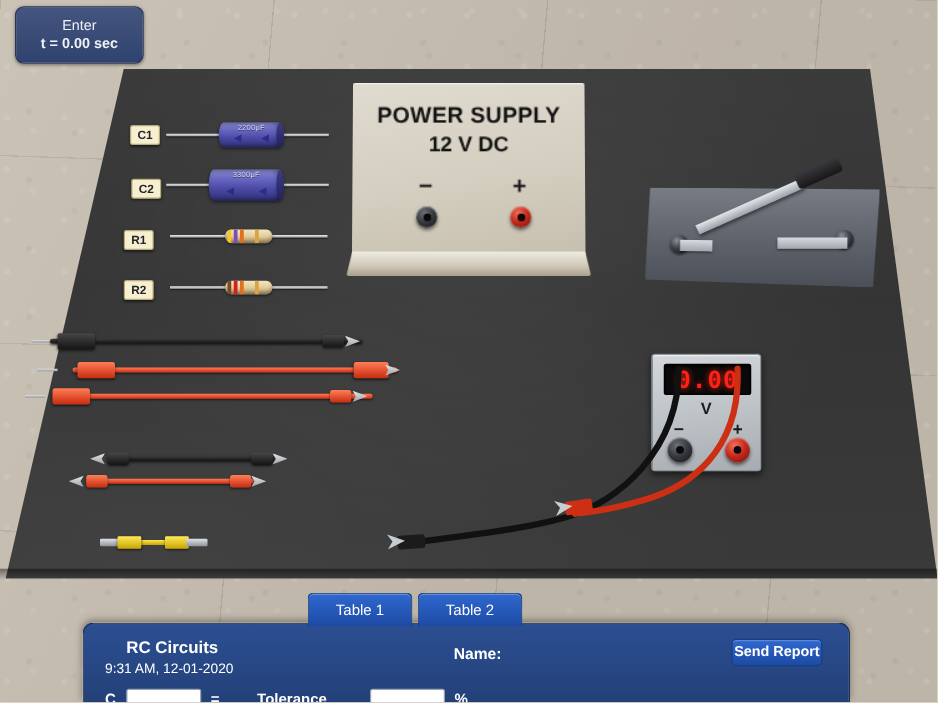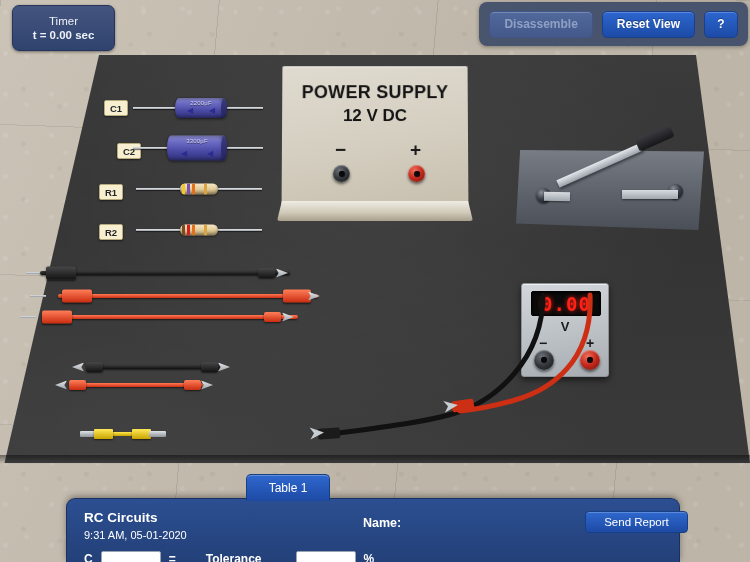--- a/index.html
+++ b/index.html
@@ -305,67 +305,62 @@
 
   
   .report{
     position:absolute; left:66px; top:498px; width:614px; height:64px;
     background:linear-gradient(180deg,#2c4f92 0%, #234078 100%);
     border-radius:9px 9px 0 0;
     border:1px solid #1a3160; border-bottom:none;
     box-shadow:0 -2px 6px rgba(0,0,0,.35);
     color:#fff; z-index:5;
   }
-  .rep-title{ position:absolute; left:17px; top:11px; font-size:13.5px; font-weight:bold; }
+  .rep-title{ position:absolute; left:34px; top:11px; font-size:13.5px; font-weight:bold; }
   .rep-part{ position:absolute; left:110px; top:11px; font-size:13.5px; font-weight:bold; }
   .rep-time{ position:absolute; left:17px; top:30px; font-size:11px; }
   .rep-namelbl{ position:absolute; left:296px; top:17px; font-size:12.5px; font-weight:bold; }
   .rep-nameinput{
     position:absolute; left:341px; top:14px; width:166px; height:18px;
     background:#fff; border:1px solid #9aa3b2; border-radius:2px;
     font-size:10.5px; font-style:italic; color:#8c8c8c;
     padding:0 5px; line-height:17px;
     box-shadow:inset 0 1px 2px rgba(0,0,0,.2);
   }
   .rep-send{
-    position:absolute; left:518px; top:12px; width:103px; height:22px;
+    position:absolute; left:518px; top:12px; width:73px; height:22px;
     background:linear-gradient(180deg,#2f68cf 0%, #1d4aa4 100%);
     border:1px solid #173f86; border-radius:4px;
-    font-size:11.5px; font-weight:normal; color:#fff;
+    font-size:11.5px; font-weight:bold; color:#fff;
     display:flex; align-items:center; justify-content:center;
     box-shadow:inset 0 1px 0 rgba(255,255,255,.22);
   }
   .rep-row{ position:absolute; left:17px; top:52px; display:flex; align-items:center; gap:8px; }
   .rep-lbl{ font-size:12px; font-weight:bold; }
   .rep-field{
     width:60px; height:16px; background:#fff; border:1px solid #9aa3b2; border-radius:2px;
   }
 </style>
 </head>
 <body>
 
 <div id="app">
 
   <div class="floor"></div>
   <div class="bench"></div>
   <div class="benchtop-shadow"></div>
 
   <div class="timer-box">
-    <div class="timer-title">Timer</div>
+    <div class="timer-title">Enter</div>
     <div class="timer-value">t = 0.00 sec</div>
   </div>
 
-  <div class="toolbar">
-    <div class="tbtn disabled">Disassemble</div>
-    <div class="tbtn">Reset View</div>
-    <div class="tbtn help">?</div>
-  </div>
 
   <div class="tag" style="left:104px; top:100px;">C1</div>
-  <div class="tag" style="left:117px; top:143px;">C2</div>
+  <div class="tag" style="left:105px; top:143px;">C2</div>
   <div class="tag" style="left:99px; top:184px;">R1</div>
   <div class="tag" style="left:99px; top:224px;">R2</div>
 
   <div class="cap-wrap" style="left:133px; top:95px; width:130px;">
     <div class="cap-lead" style="left:0; width:130px;"></div>
     <div class="cap-body" style="left:42px; width:52px; height:20px;">
       <div class="cap-text">2200μF</div>
       <div class="arrows">
           <span>◀</span>
           <span>◀</span>
@@ -492,25 +487,26 @@
   <div class="jumper">
     <div class="jmp-end" style="left:0;"></div>
     <div class="jmp-bar"></div>
     <div class="jmp-clip" style="left:14px;"></div>
     <div class="jmp-clip" style="left:52px;"></div>
     <div class="jmp-end" style="right:0;"></div>
   </div>
 
   <div class="tabs">
     <div class="tab">Table 1</div>
+    <div class="tab">Table 2</div>
   </div>
 
   <div class="report">
     <div class="rep-title">RC Circuits</div>
-    <div class="rep-time">9:31 AM, 05-01-2020</div>
+    <div class="rep-time">9:31 AM, 12-01-2020</div>
     <div class="rep-namelbl">Name:</div>
     <div class="rep-send">Send Report</div>
     <div class="rep-row">
       <span class="rep-lbl">C</span>
       <span class="rep-field"></span>
       <span class="rep-lbl">=</span>
       <span class="rep-lbl" style="margin-left:22px;">Tolerance</span>
       <span class="rep-field" style="margin-left:26px;"></span>
       <span class="rep-lbl">%</span>
     </div>

